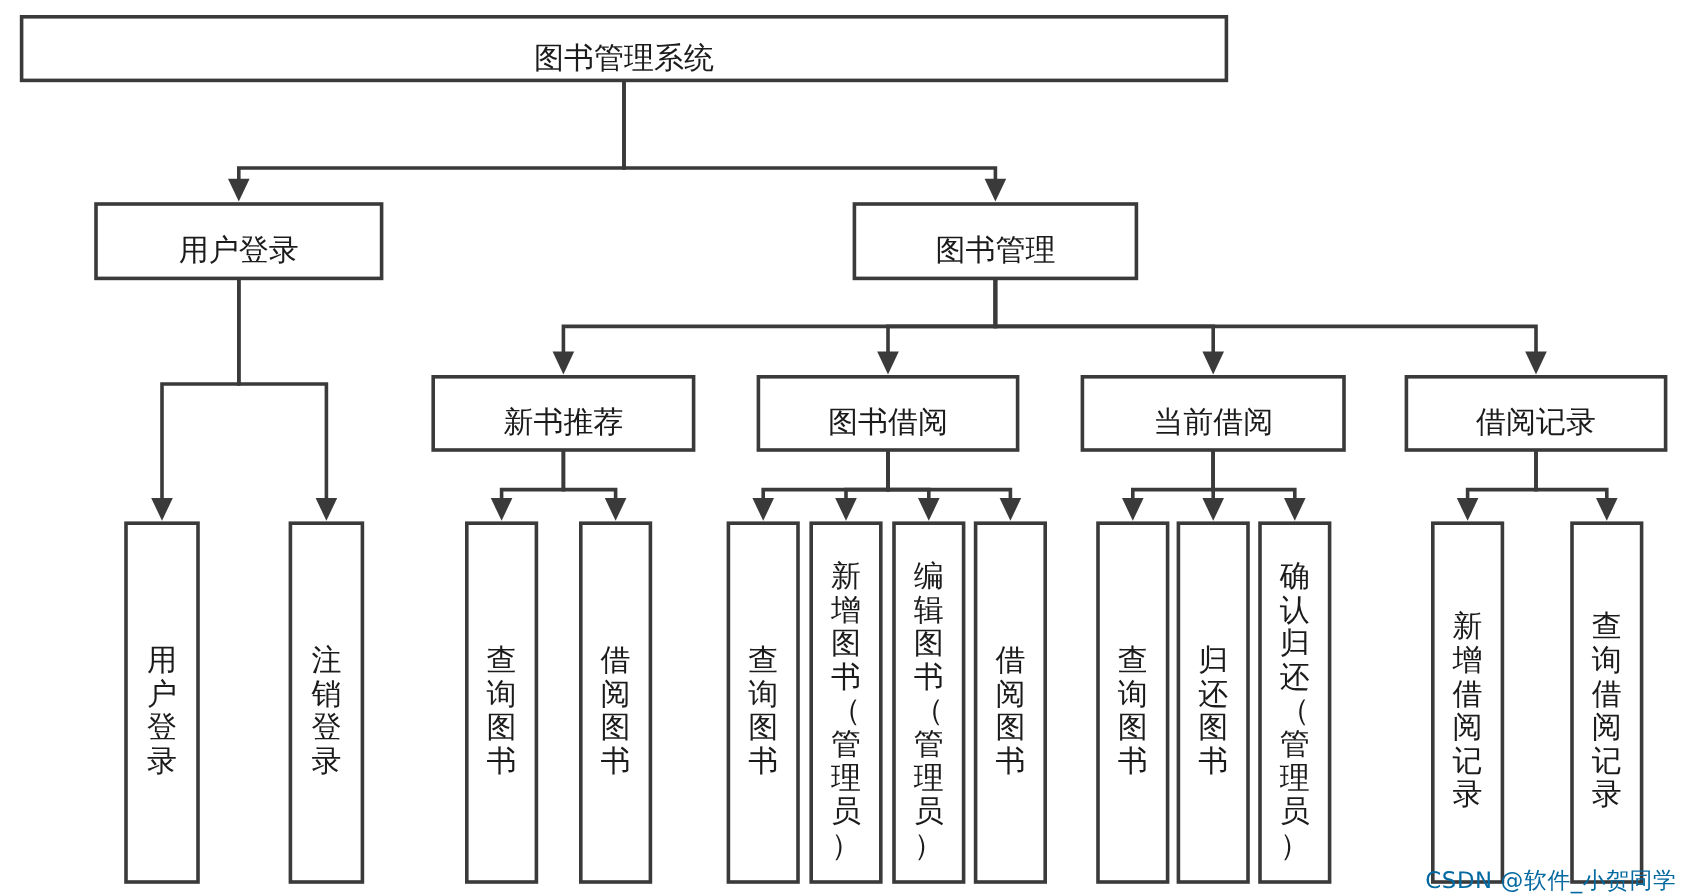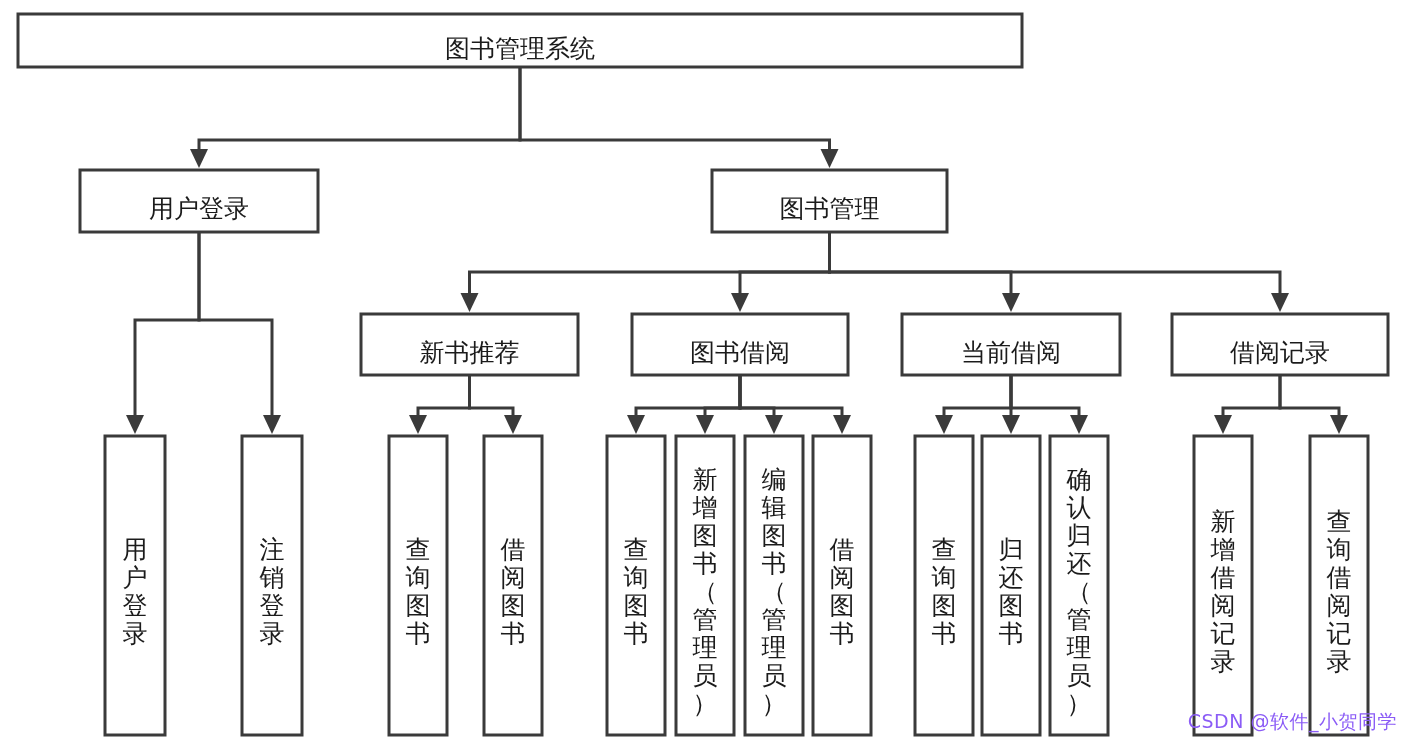--- a/index.html
+++ b/index.html
@@ -10,23 +10,23 @@
   #stage{position:relative;width:1405px;height:747px;background:#ffffff;}
   svg#diagram{position:absolute;left:0;top:0;width:1405px;height:747px;display:block;}
   .node-box{fill:#ffffff;stroke:#3a3a3a;stroke-width:3;}
   .connector{stroke:#3a3a3a;stroke-width:3;fill:none;}
   .arrow-head{fill:#3a3a3a;stroke:none;}
   .node-label-h{
     font-family:"DejaVu Sans","Liberation Sans",sans-serif;
     font-size:25px;fill:#1b1b1b;text-anchor:middle;dominant-baseline:middle;
   }
   .watermark{
-    position:absolute;right:8px;bottom:12px;
+    position:absolute;right:8px;bottom:0;
     font-family:"DejaVu Sans","Liberation Sans",sans-serif;
-    font-size:19px;color:#8b5cf6;white-space:nowrap;
+    font-size:19px;color:#0369a1;white-space:nowrap;
     letter-spacing:0.5px;user-select:none;
   }
 </style>
 </head>
 <body>
 
 <div id="stage">
   <svg id="diagram" viewBox="0 0 1405 747" xmlns="http://www.w3.org/2000/svg">
     <g id="edges-layer">
         <g>

